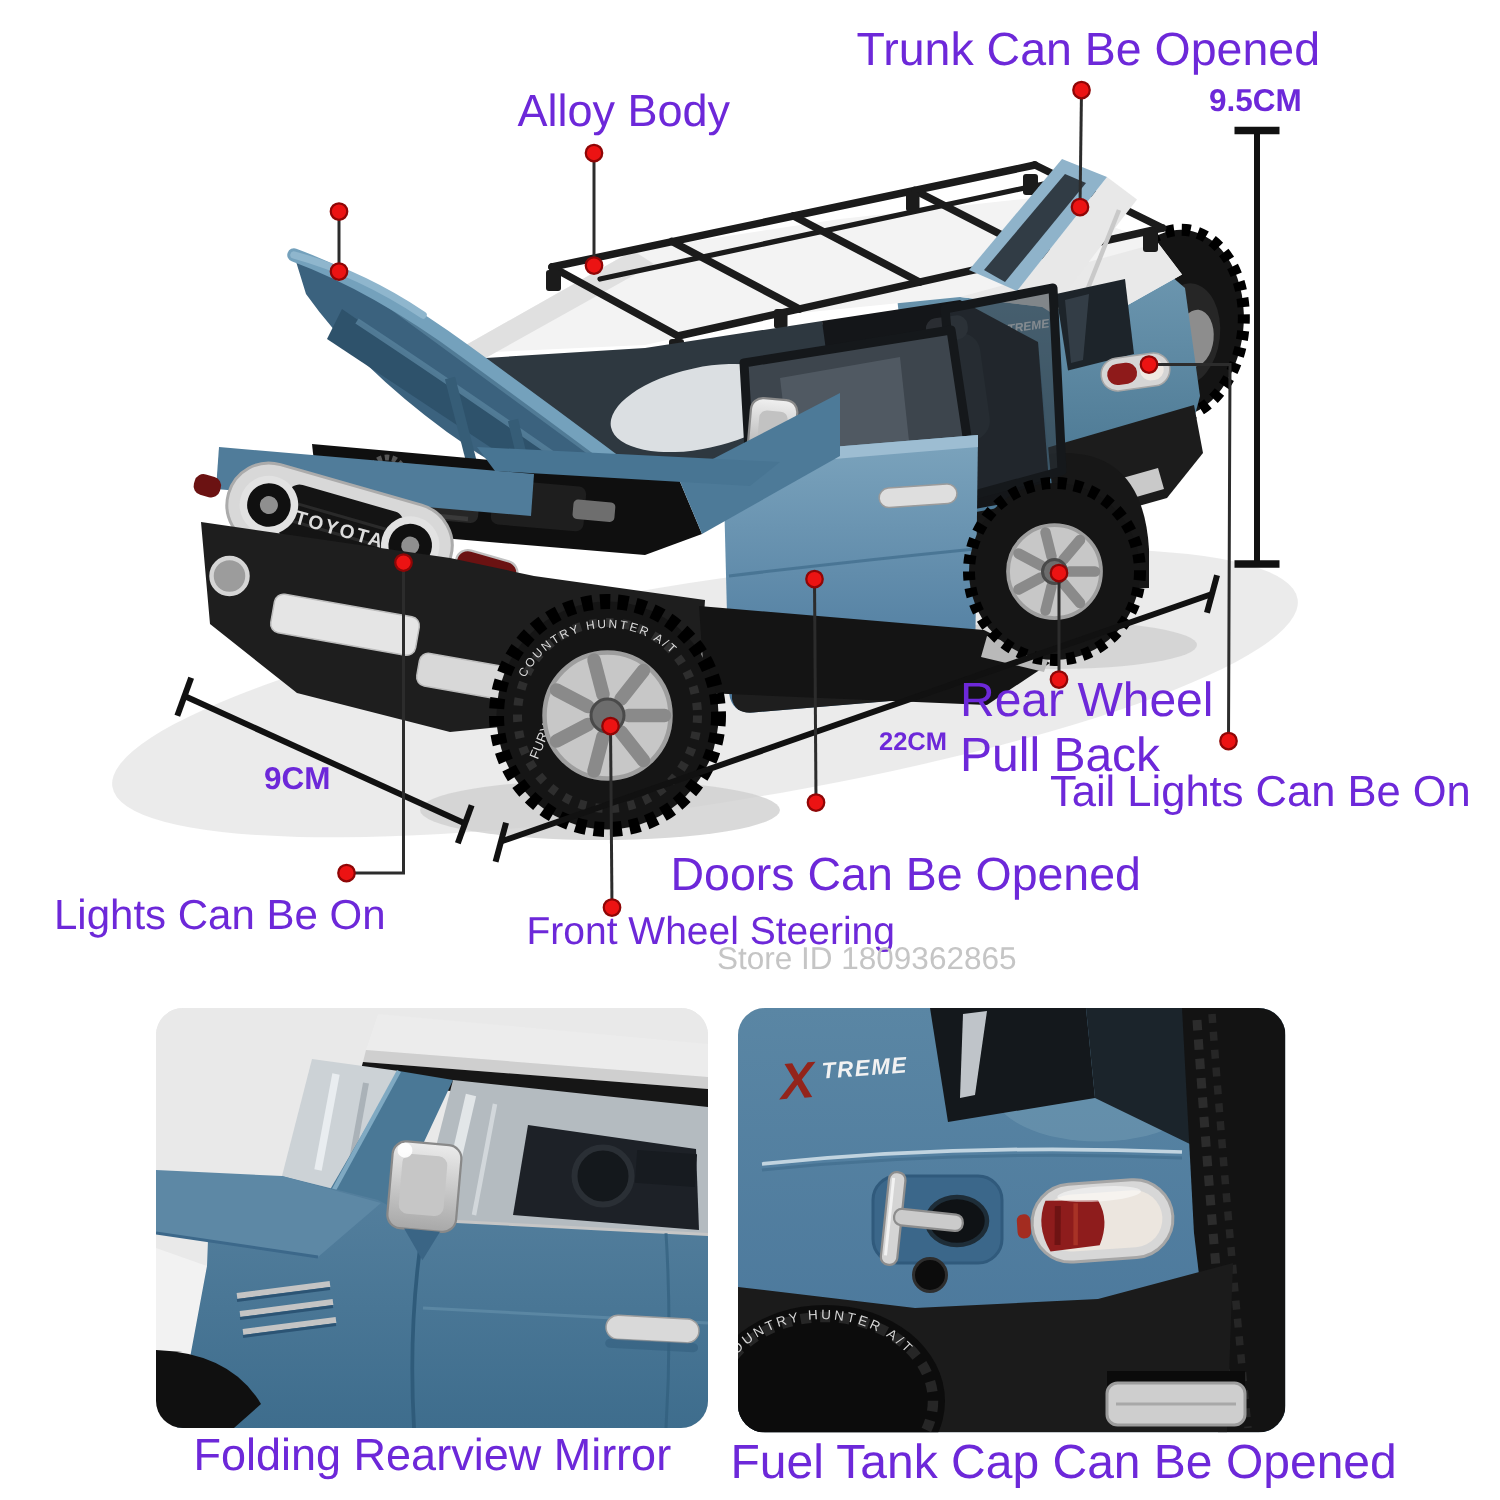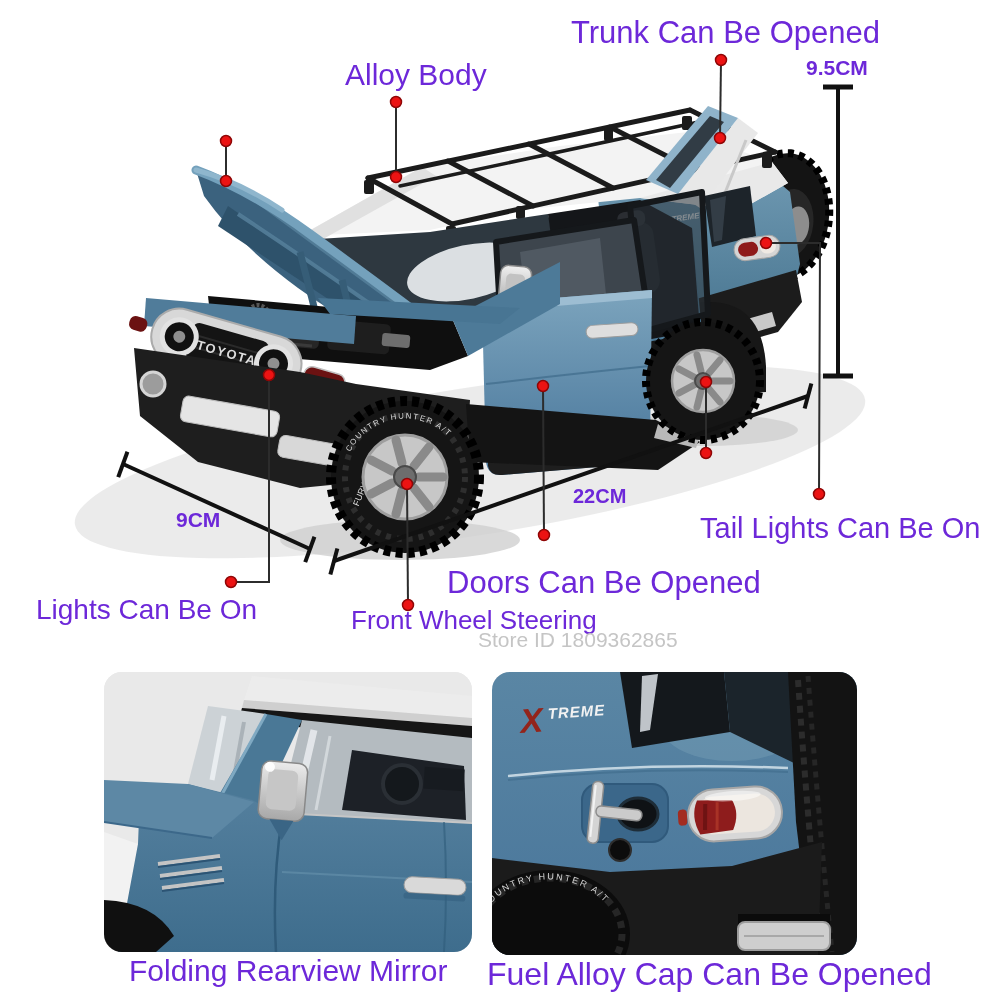--- a/index.html
+++ b/index.html
@@ -271,21 +271,25 @@
         <circle cx="407" cy="484" r="5.5"></circle>
         <circle cx="408" cy="605" r="5.5"></circle>
       </g>
     </g>
   </svg>
 
   <div class="lbl" style="left:330px;top:58px;font-size:30px;margin-left:15px;">Alloy Body</div>
   <div class="lbl" style="left:571px;top:15px;font-size:31px;">Trunk Can Be Opened</div>
   <div class="lbl bold" style="left:806px;top:56px;font-size:21px;">9.5CM</div>
   <div class="lbl bold" style="left:176px;top:508px;font-size:21px;">9CM</div>
-  <div class="lbl bold" style="left:573px;top:485px;font-size:20px;">22CM</div>
+  <div class="lbl bold" style="left:586px;top:485px;font-size:17px;">22CM</div>
+  <div class="lbl" style="left:640px;top:448px;font-size:32px;line-height:37px;">
+    <div>Rear Wheel</div>
+    <div>Pull Back</div>
+  </div>
   <div class="lbl" style="left:700px;top:512px;font-size:29px;">Tail Lights Can Be On</div>
   <div class="lbl" style="left:447px;top:565px;font-size:31px;">Doors Can Be Opened</div>
   <div class="lbl" style="left:36px;top:594px;font-size:28px;">Lights Can Be On</div>
   <div class="lbl" style="left:351px;top:606px;font-size:26px;">Front Wheel Steering</div>
   <div class="watermark" style="left:478px;top:628px;font-size:21px;">Store ID 1809362865</div>
 
   <div class="photo" style="left:104px;top:672px;width:368px;height:280px;">
     <svg viewBox="0 0 368 280" width="368" height="280">
       <defs>
         <linearGradient id="pLgrad" x1="0" y1="0" x2="0" y2="1">
@@ -407,15 +411,15 @@
       </g>
       <g>
         <rect x="246" y="242" width="92" height="12" fill="#0b0b0b"></rect>
         <rect x="246" y="250" width="92" height="28" rx="7" fill="#cecece" stroke="#9c9c9c" stroke-width="2"></rect>
         <line x1="252" y1="264" x2="332" y2="264" stroke="#a8a8a8" stroke-width="2"></line>
       </g>
     </svg>
   </div>
 
   <div class="lbl" style="left:129px;top:954px;font-size:30px;">Folding Rearview Mirror</div>
-  <div class="lbl" style="left:487px;top:956px;font-size:32px;">Fuel Alloy Cap Can Be Opened</div>
+  <div class="lbl" style="left:487px;top:956px;font-size:32px;">Fuel Tank Cap Can Be Opened</div>
 
 </div>
 
 </body></html>

